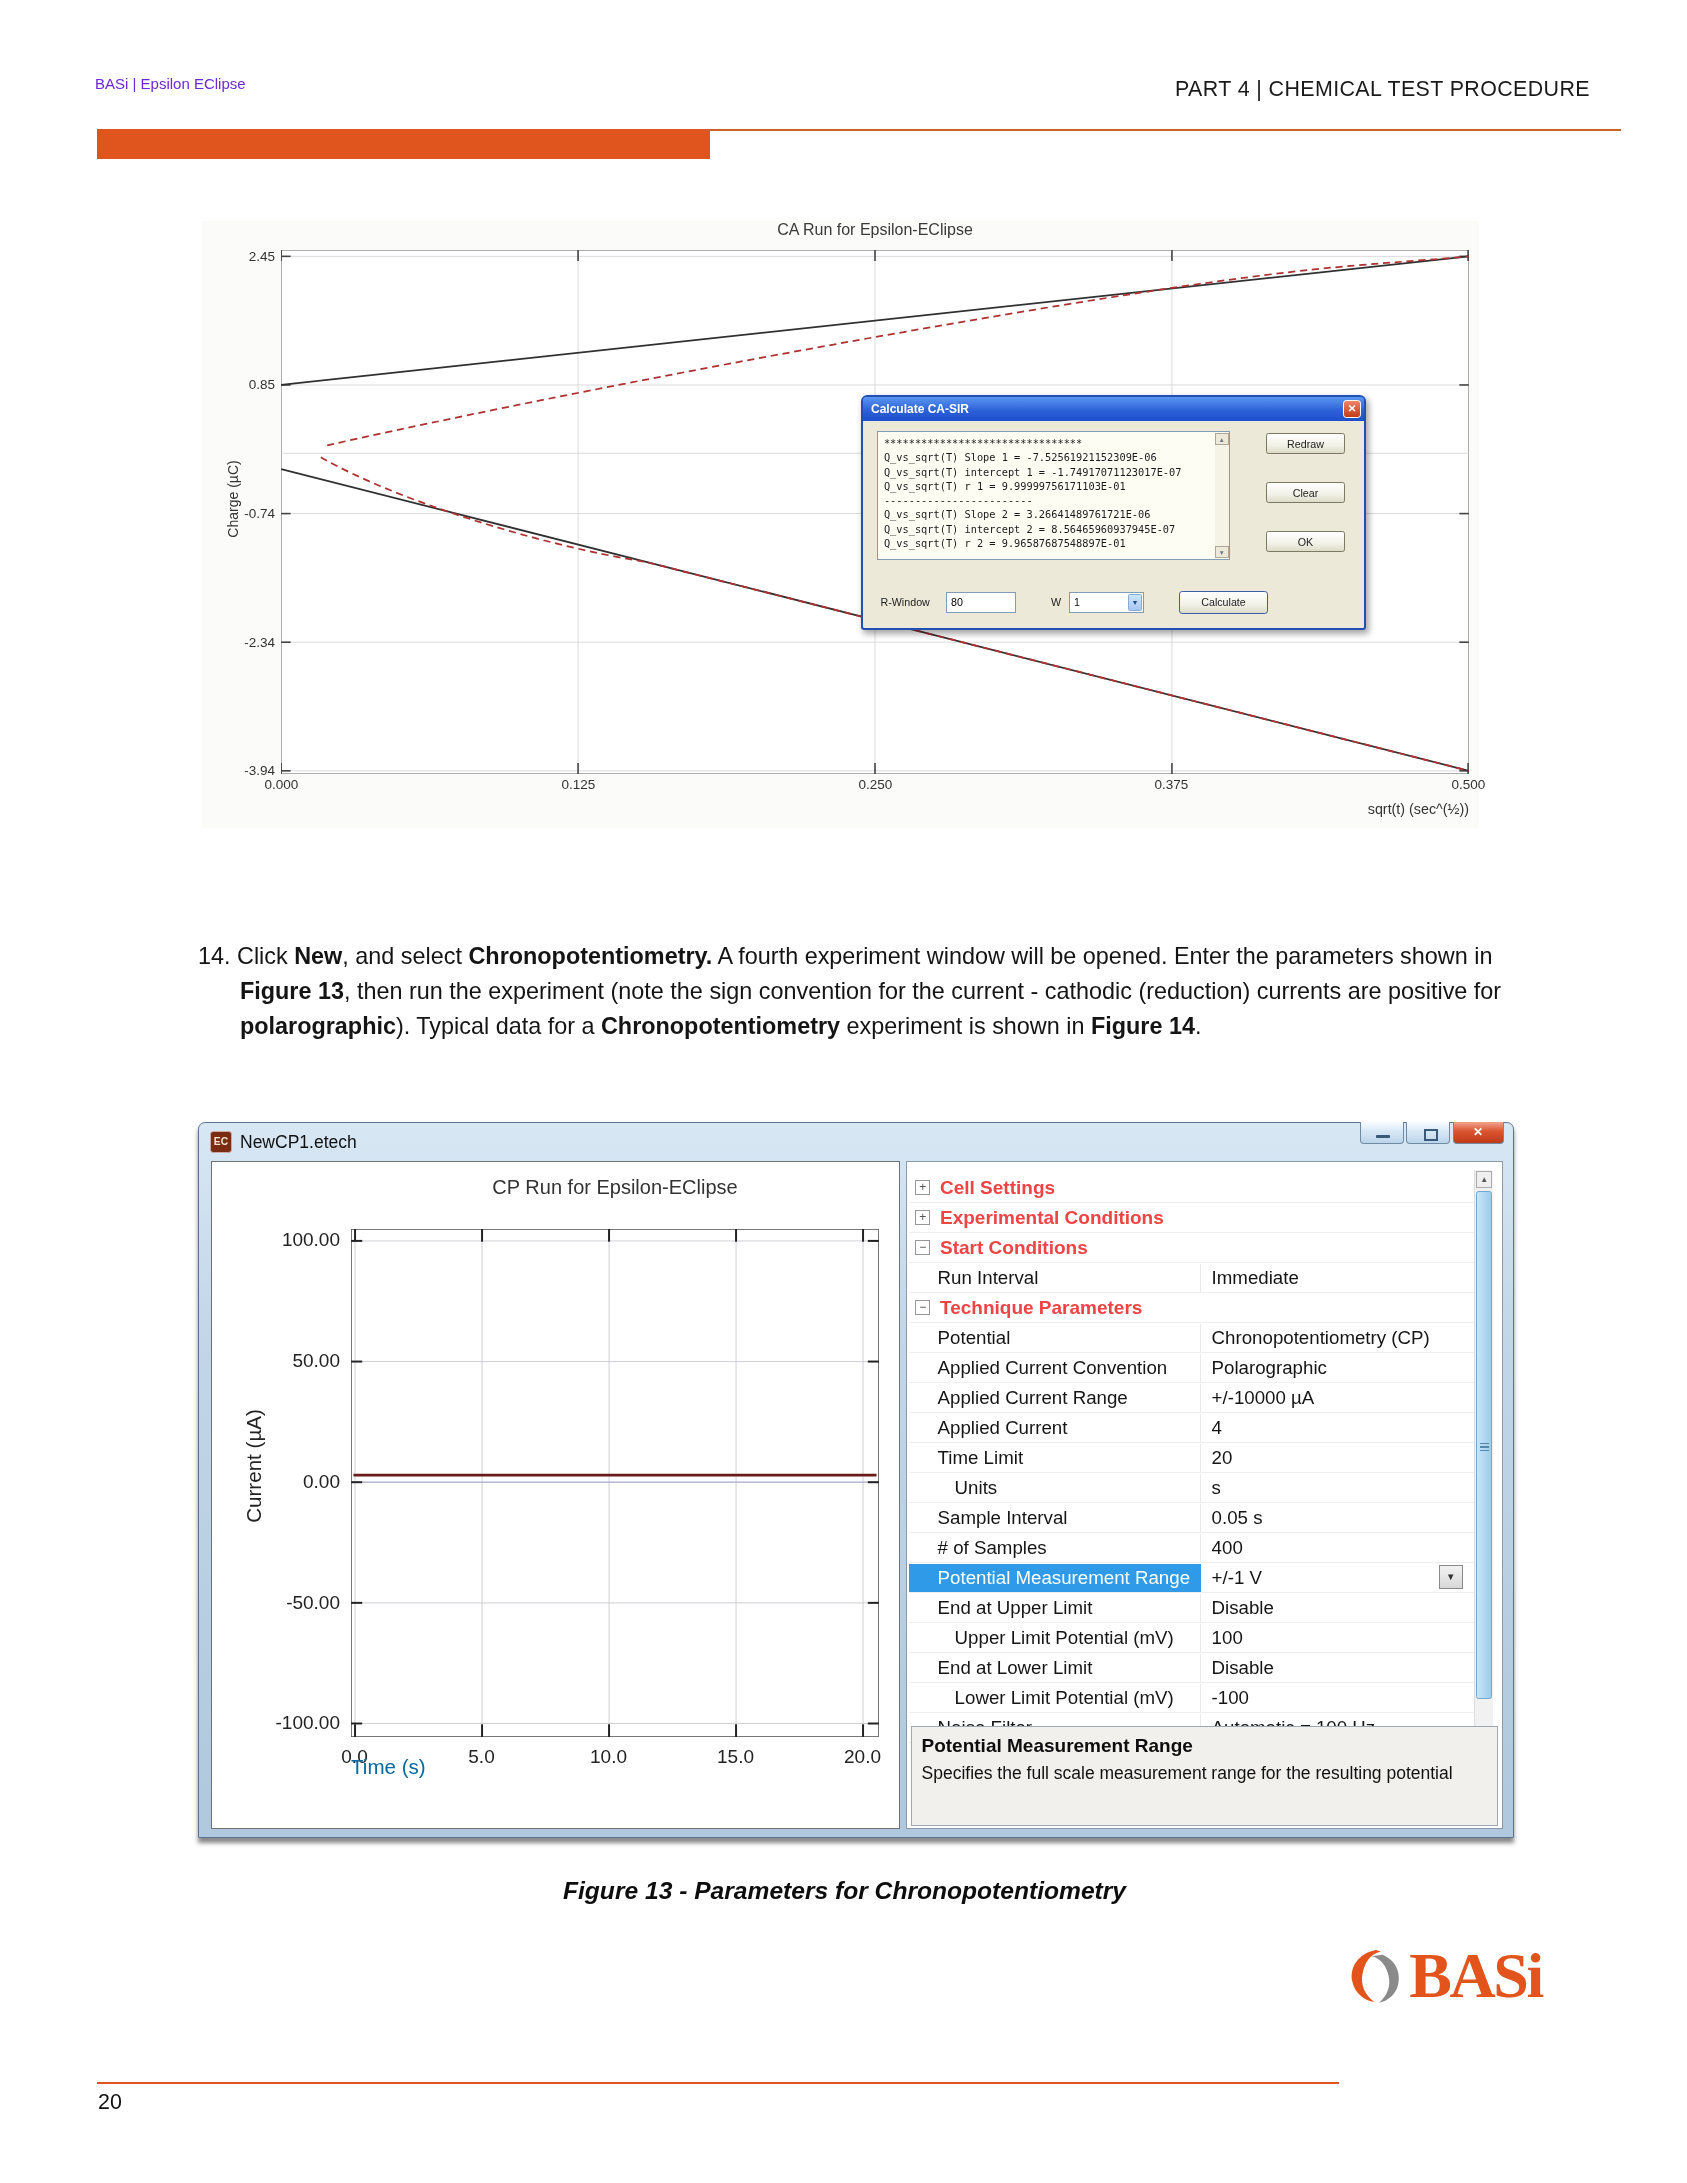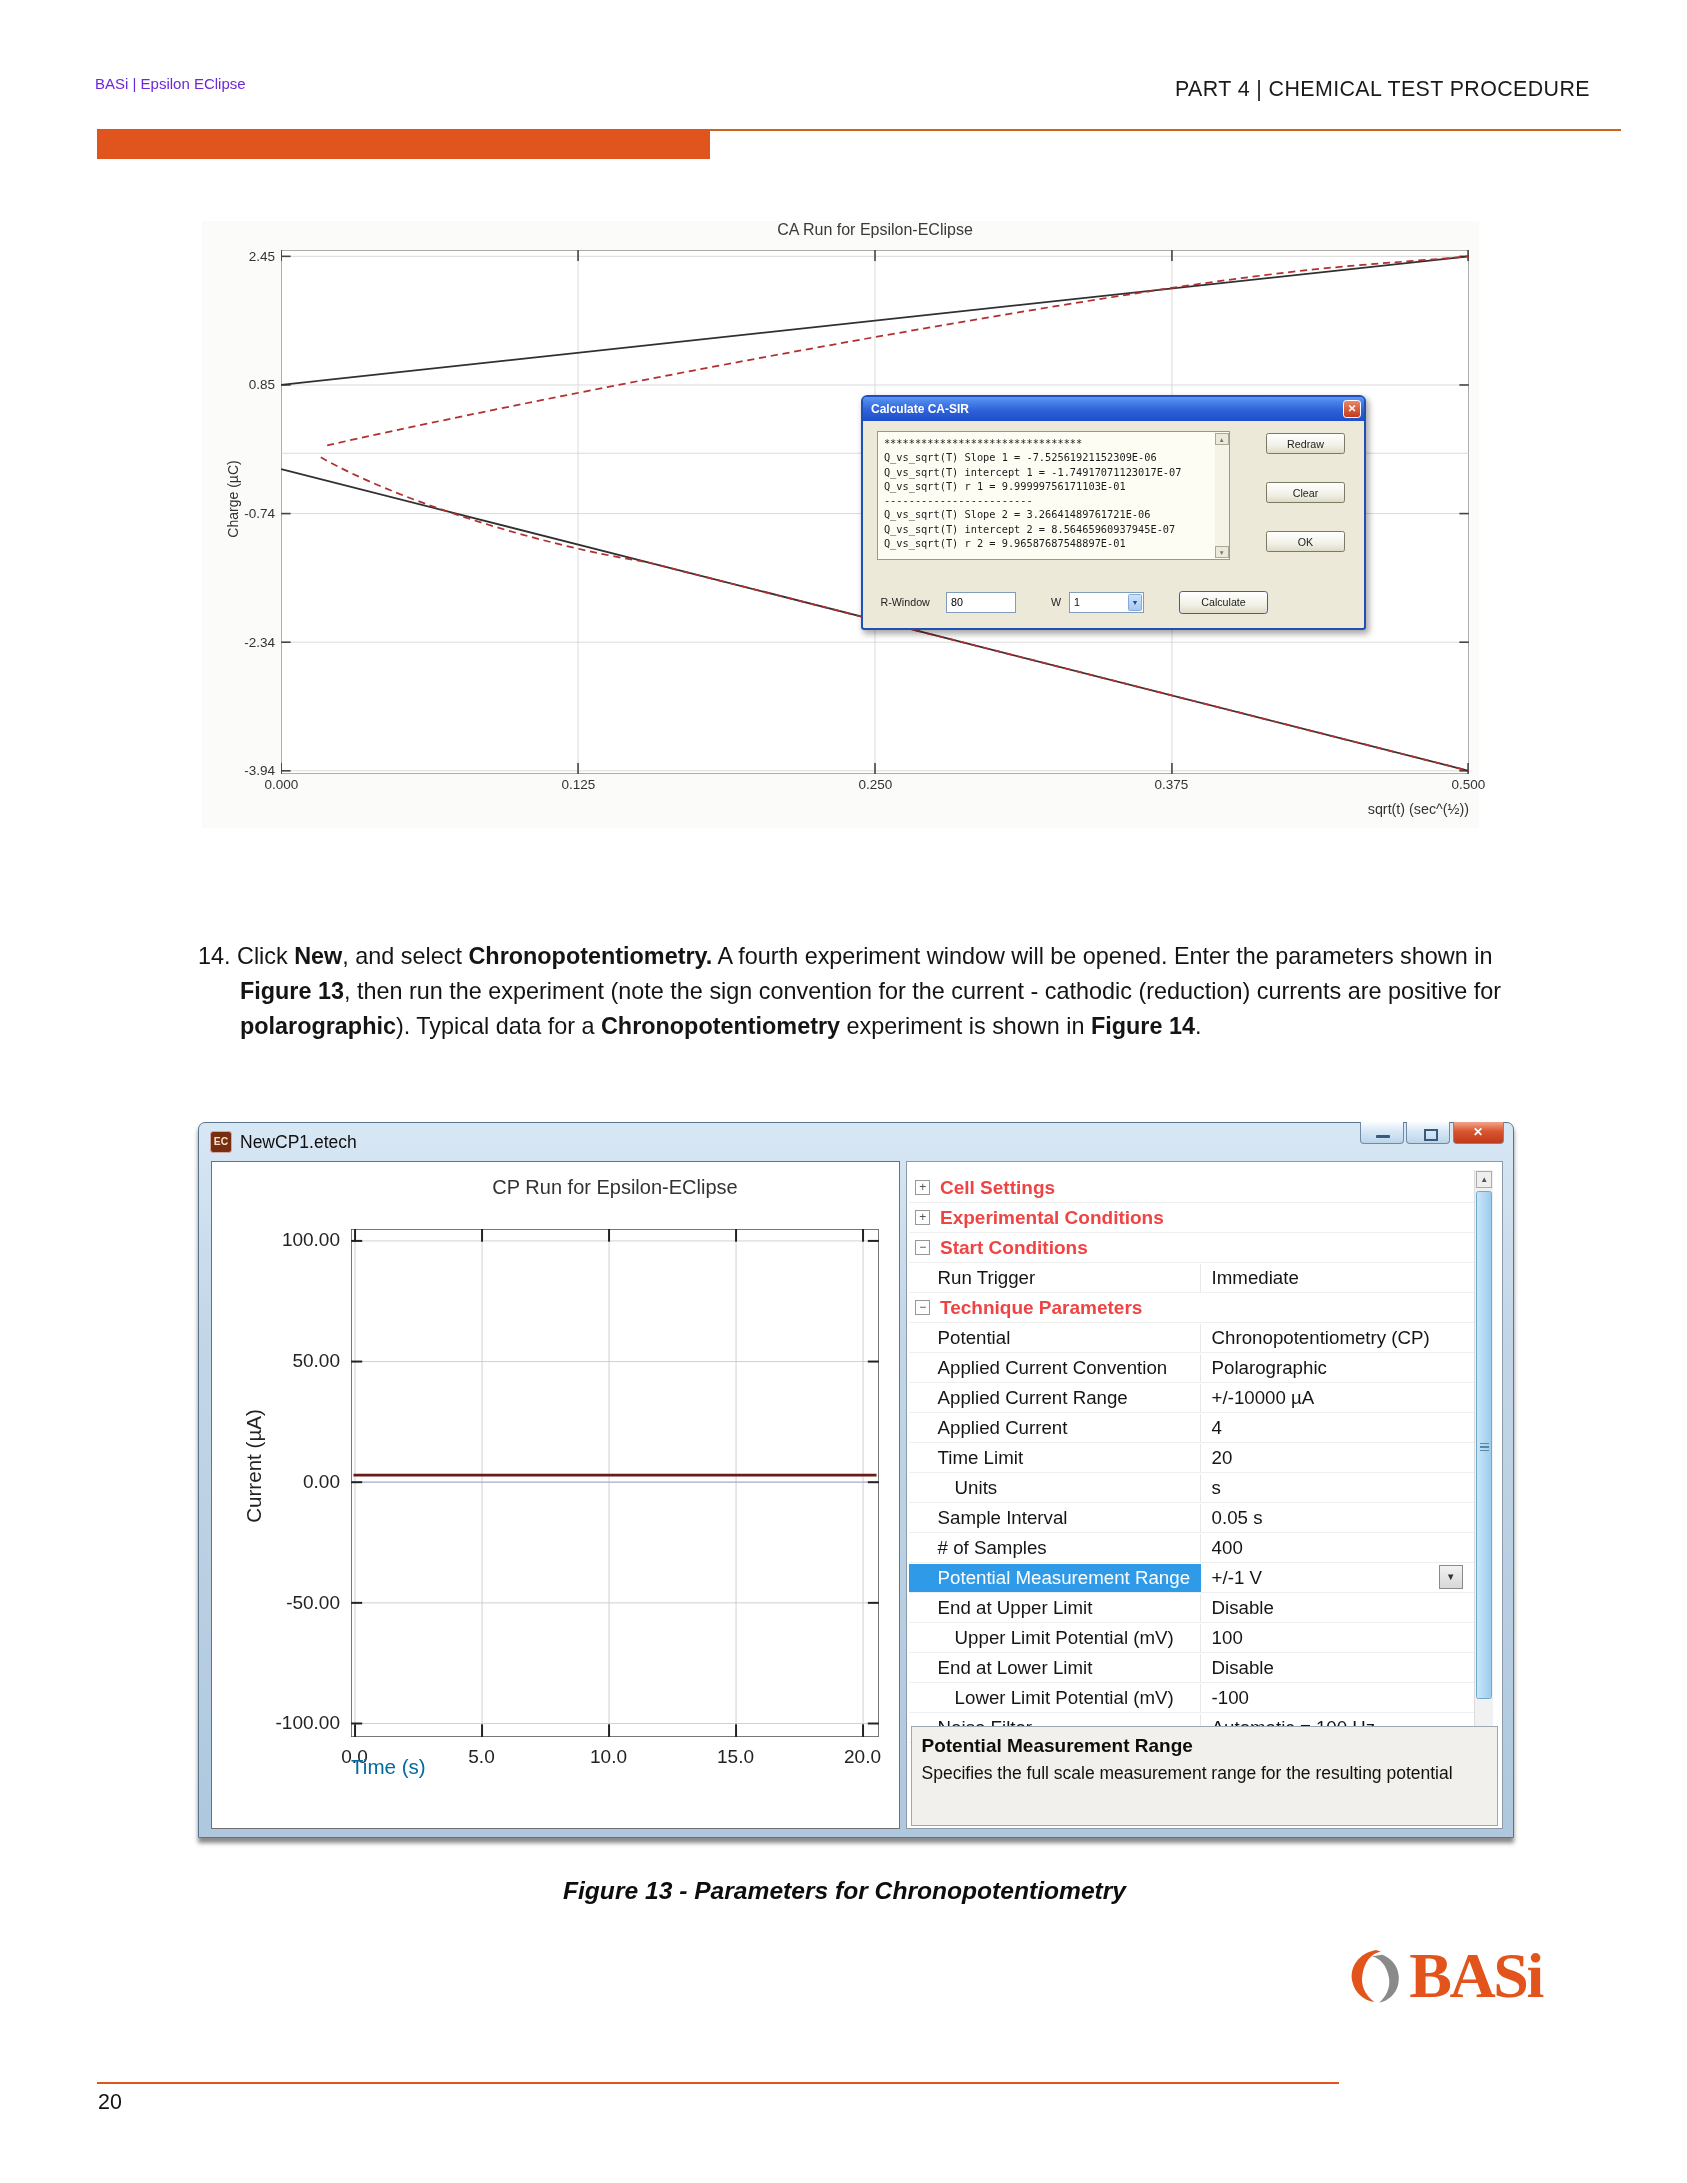--- a/index.html
+++ b/index.html
@@ -326,21 +326,21 @@
         </div>
         <div class="row">
           <div class="exp-box">+</div>
           <div class="sec-lbl">Experimental Conditions</div>
         </div>
         <div class="row">
           <div class="exp-box">−</div>
           <div class="sec-lbl">Start Conditions</div>
         </div>
         <div class="row">
-          <div class="plabel">Run Trigger</div>
+          <div class="plabel">Run Interval</div>
           <div class="pvalue">Immediate</div>
         </div>
         <div class="row">
           <div class="exp-box">−</div>
           <div class="sec-lbl">Technique Parameters</div>
         </div>
         <div class="row">
           <div class="plabel">Potential</div>
           <div class="pvalue">Chronopotentiometry (CP)</div>
         </div>

